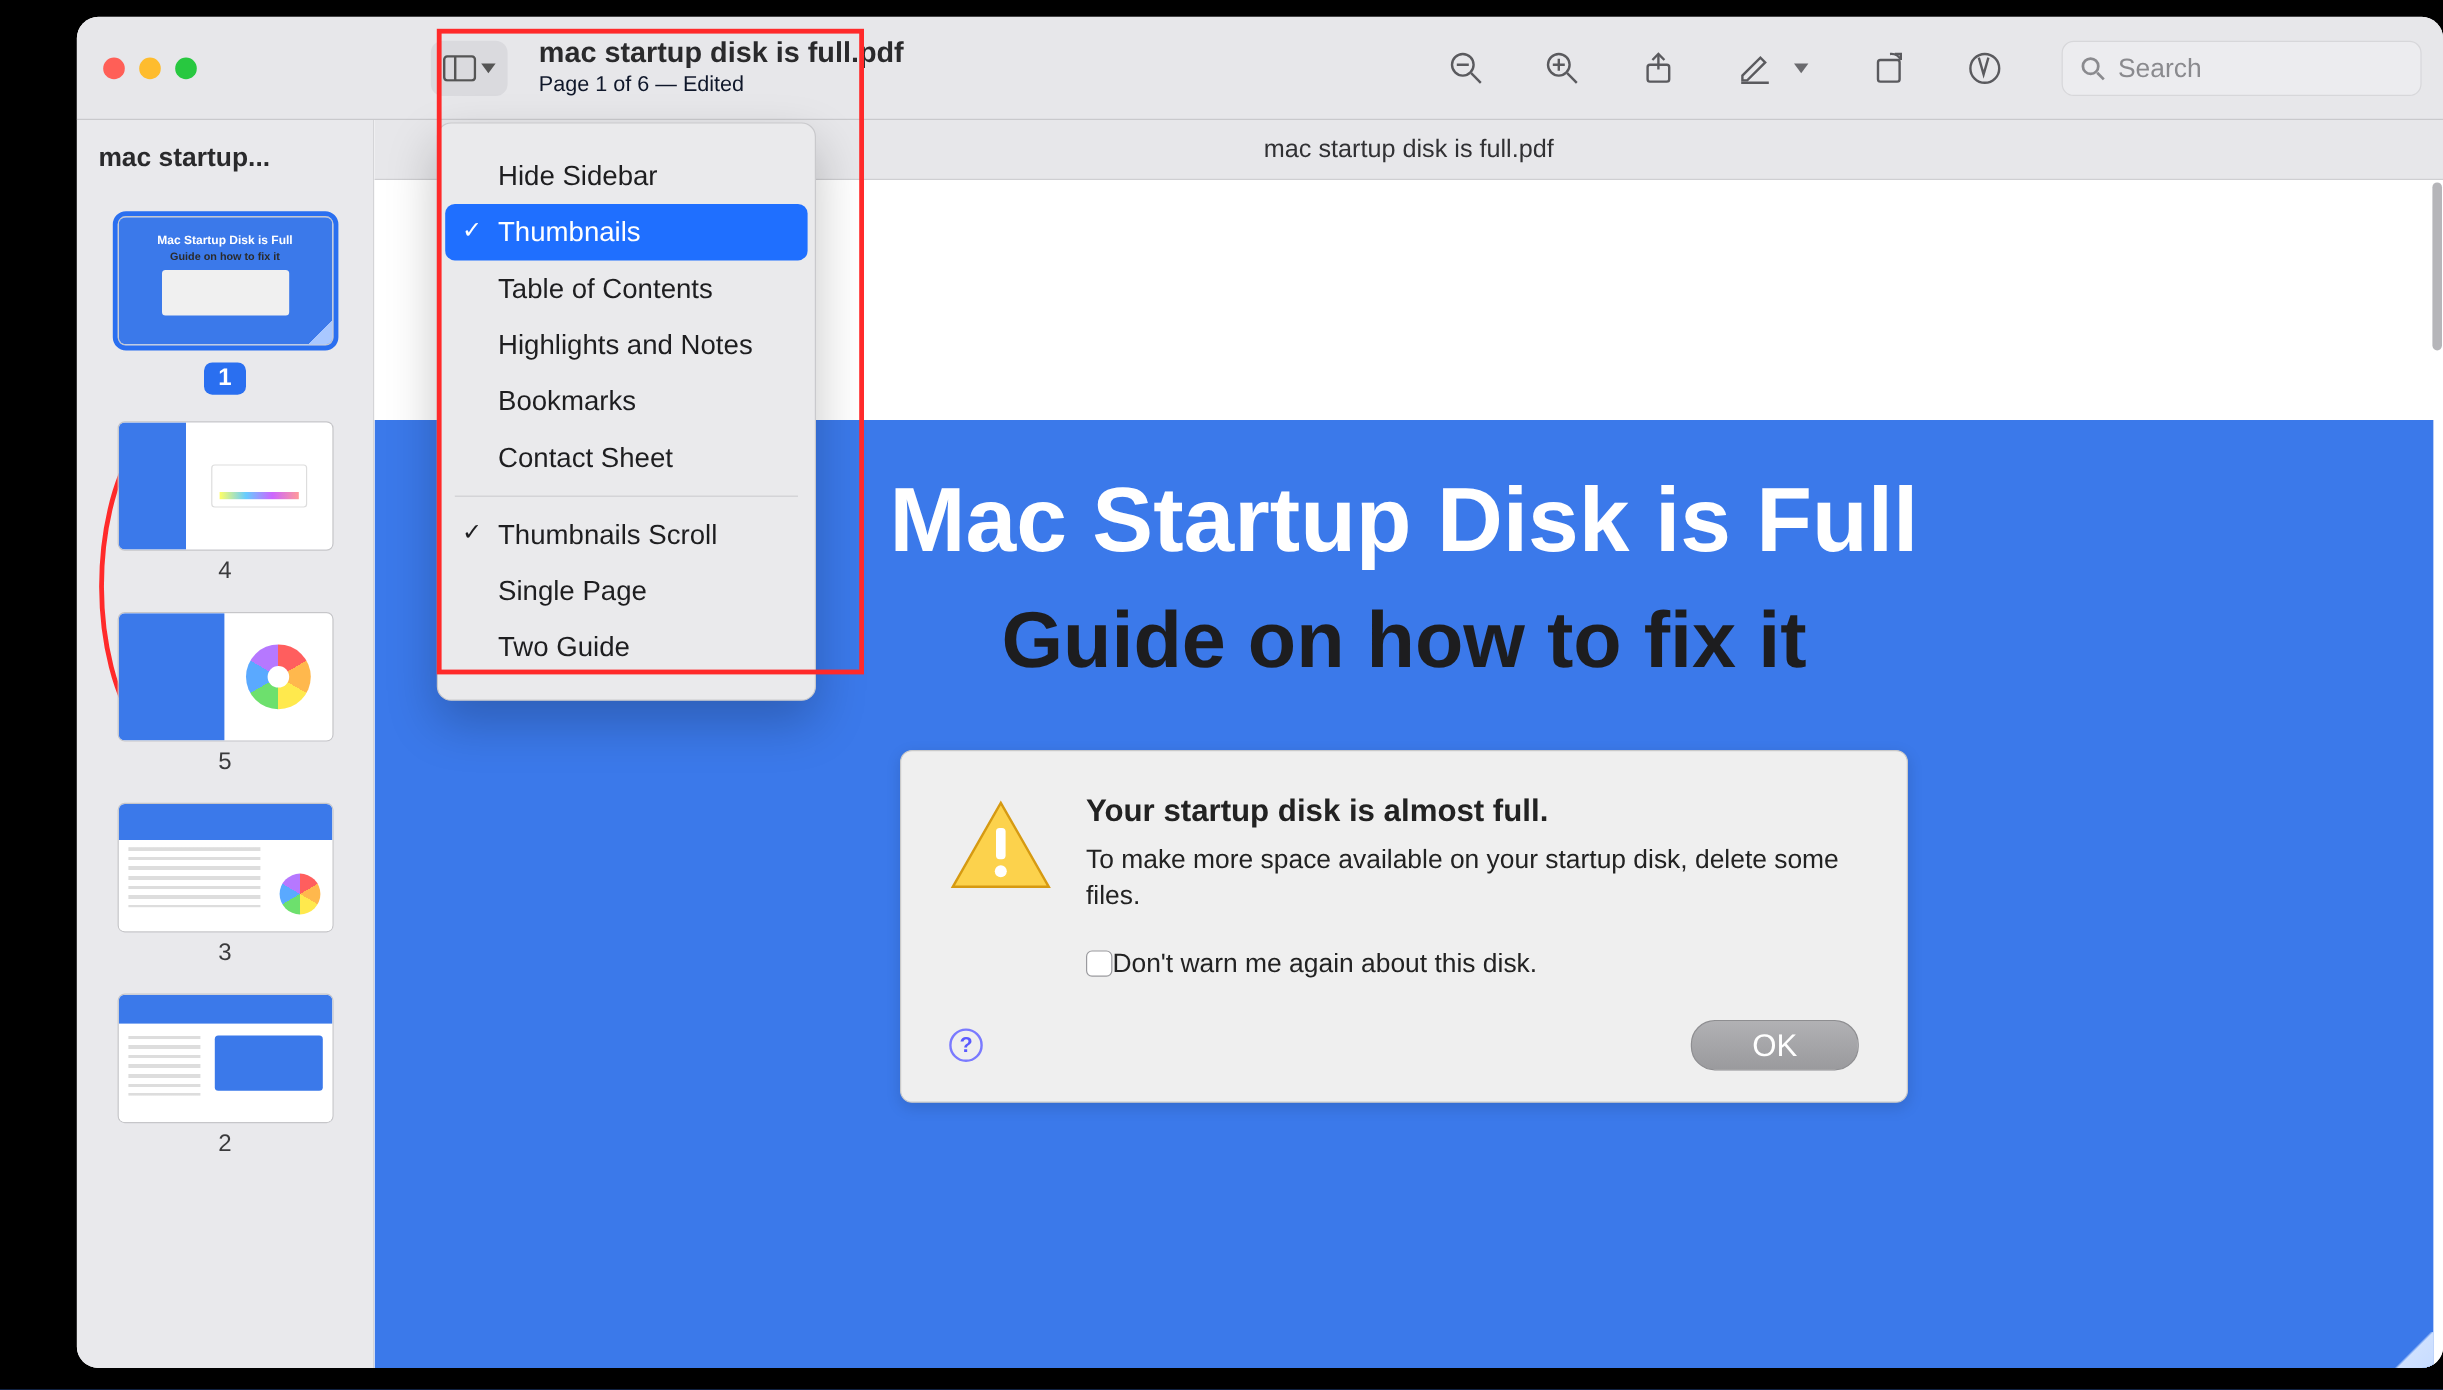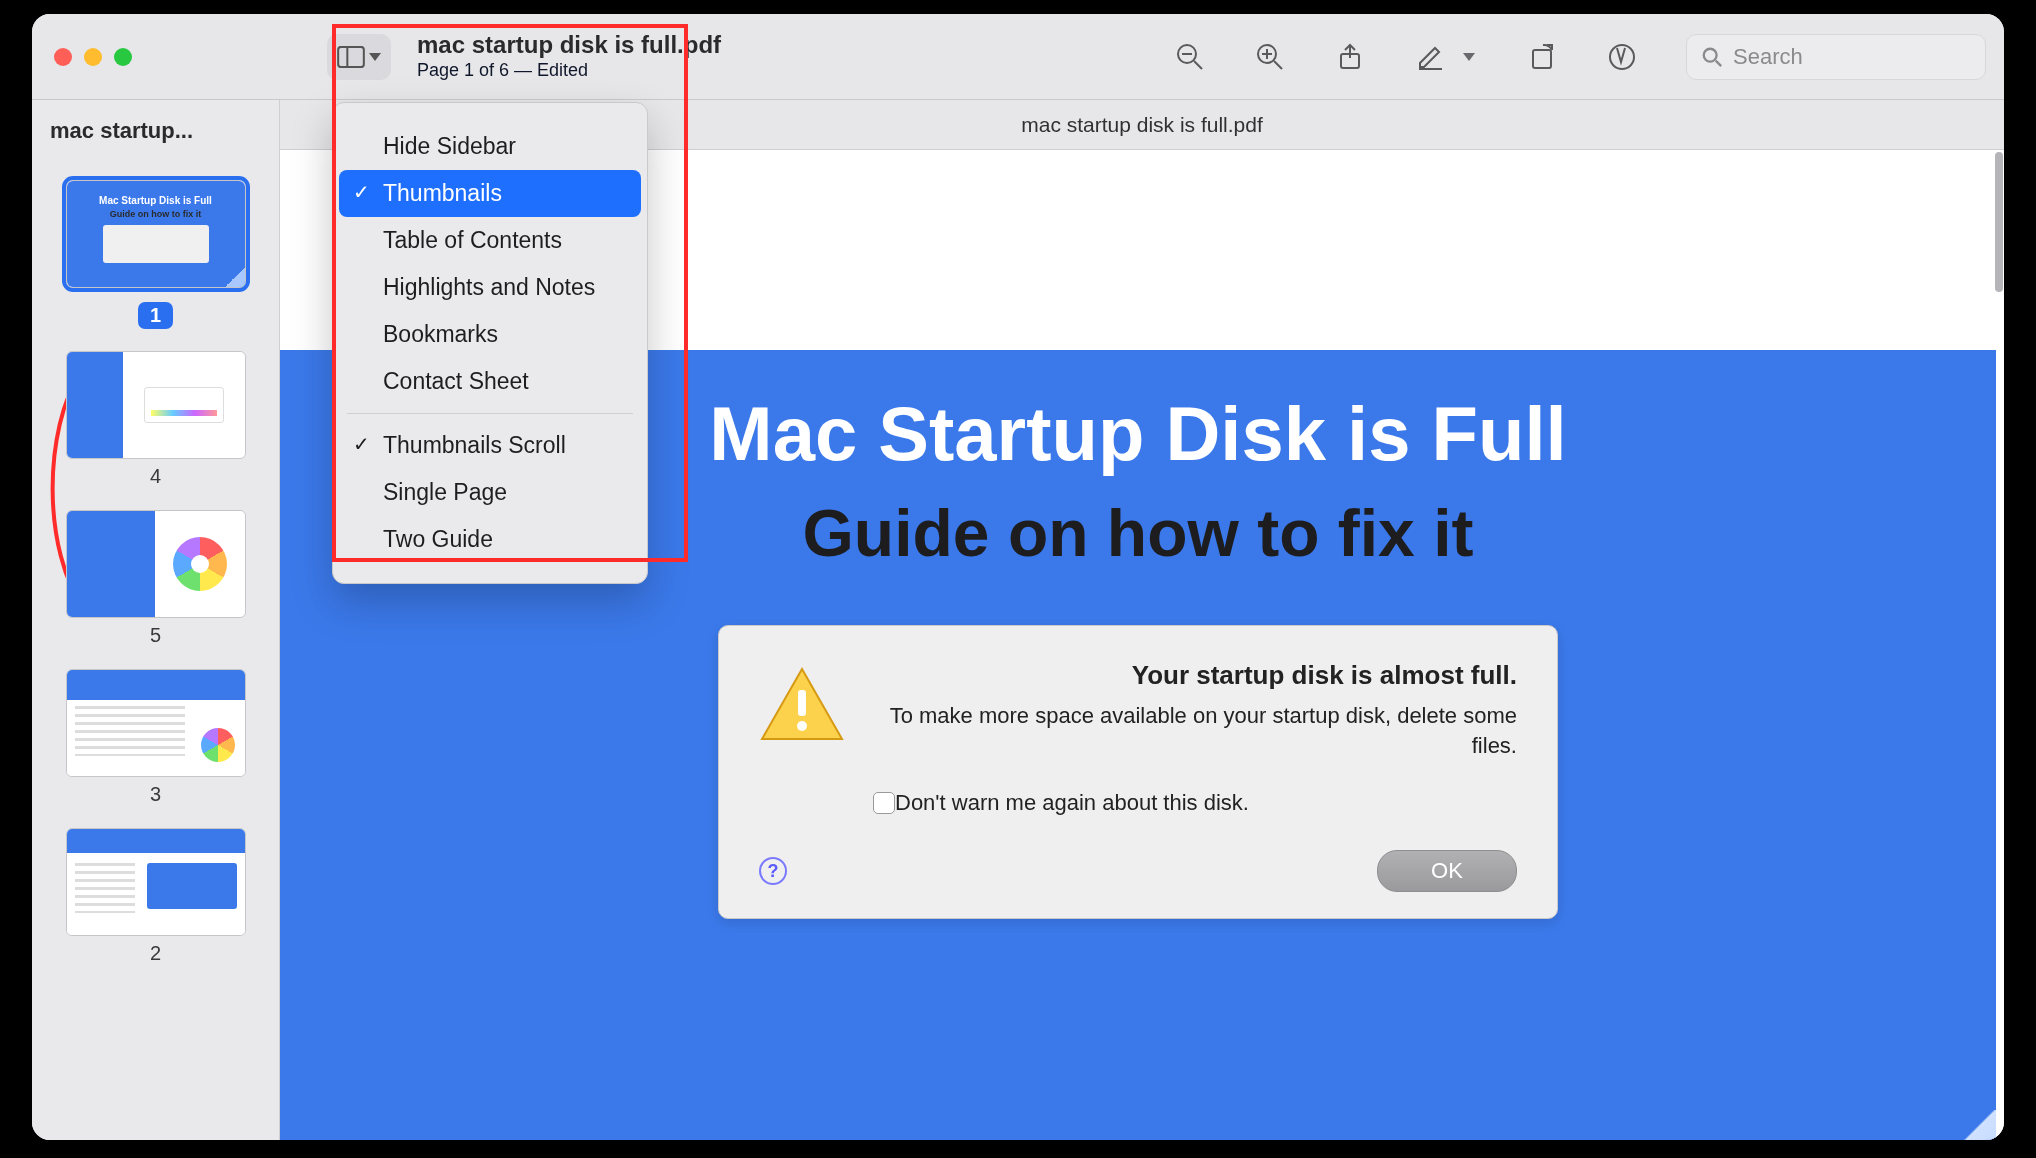--- a/index.html
+++ b/index.html
@@ -21,20 +21,21 @@
   .window {
     width: 100%;
     height: 100%;
     background: #f3f3f5;
     border-radius: 18px;
     box-shadow: 0 0 0 1px rgba(0,0,0,.35);
     overflow: hidden;
     display: flex;
     flex-direction: column;
     position: relative;
+    margin-left: 32px;
   }
 
   
   .toolbar {
     height: 86px;
     background: #e7e7ea;
     border-bottom: 1px solid #c9c9cc;
     display: flex;
     align-items: center;
     padding: 0 18px 0 14px;
@@ -166,36 +167,35 @@
     color:#fff;
     position:relative;
     min-height: 900px;
   }
   .h1{font-size:76px;font-weight:800;text-align:center;}
   .h2{font-size:66px;font-weight:800;text-align:center;color:#1d1d1f;margin-top:18px;}
   .dialog{
     width:840px;margin:54px auto 0 auto;background:#efefef;border:1px solid #c9c9c9;border-radius:10px;
     padding:34px 40px 26px 40px;color:#222;position:relative;
     box-shadow:0 4px 12px rgba(0,0,0,.12);
-    text-align:right;
   }
   .dlg-row{display:flex;gap:28px;align-items:flex-start;}
   .warn{
     width:86px;height:78px;flex:0 0 auto;margin-top:6px;
   }
   .dlg-title{font-size:26px;font-weight:700;margin-bottom:10px;}
   .dlg-body{font-size:22px;line-height:1.35;}
   .dlg-row2{margin-top:30px;display:flex;align-items:center;padding-left:114px;}
   .cb{width:22px;height:22px;border:1.5px solid #9a9a9e;border-radius:5px;background:#fff;}
   .dlg-foot{display:flex;justify-content:space-between;align-items:center;margin-top:34px;}
   .help{width:28px;height:28px;border:2px solid #7a7aff;border-radius:50%;display:flex;align-items:center;justify-content:center;color:#5a5aff;font-size:18px;font-weight:700;}
   .okbtn{
     width:140px;height:42px;border-radius:20px;
     background:linear-gradient(#b1b1b4,#9a9a9d);
-    color:#fff;font-size:22px;font-weight:500;
+    color:#fff;font-size:26px;font-weight:500;
     display:flex;align-items:center;justify-content:center;
     border:1px solid #8e8e91;
   }
   .fold{
     position:absolute;right:0;bottom:0;width:140px;height:140px;
     background:linear-gradient(135deg,transparent 49%, #cfe1ff 50%, #a9c8ff 100%);
   }
   .vscroll{position:absolute;right:0;top:50px;bottom:0;width:10px;}
   .vscroll .handle{position:absolute;right:1px;top:2px;width:8px;height:140px;background:#b5b5b9;border-radius:5px;}
 

